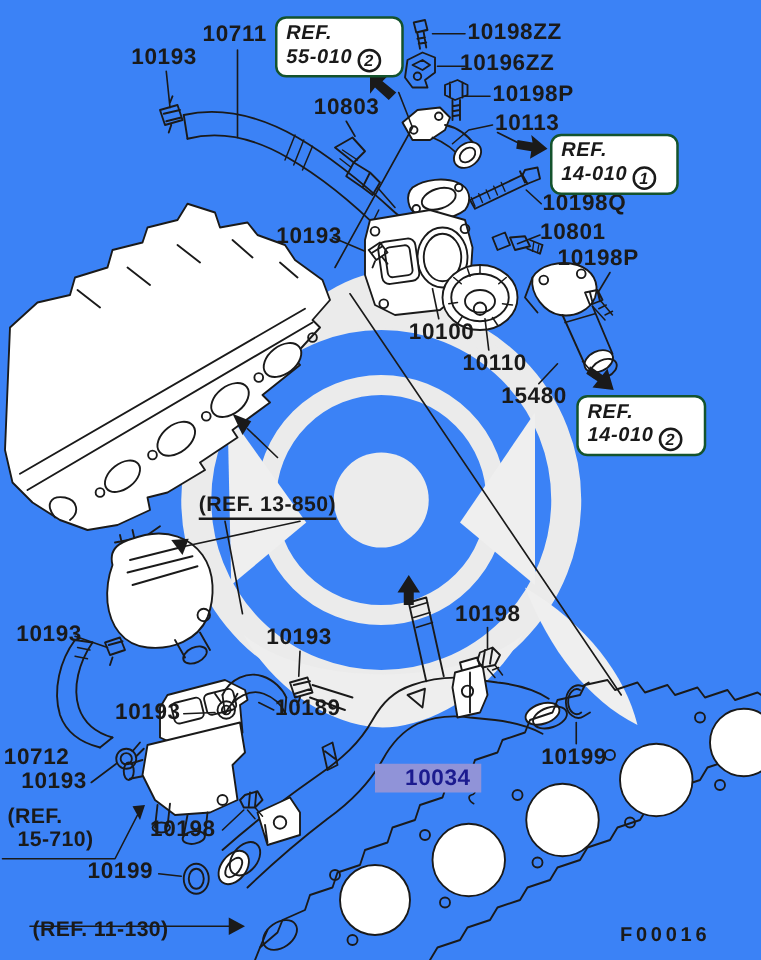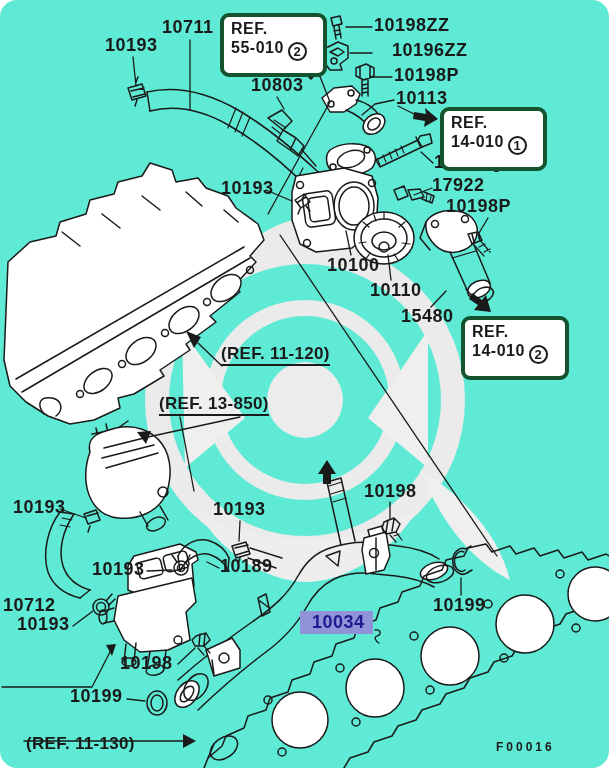--- a/index.html
+++ b/index.html
@@ -1,31 +1,31 @@
 <!DOCTYPE html>
 <html><head>
 <meta charset="utf-8">
 <style>
   html,body{margin:0;padding:0;background:#fff;}
-  #stage{position:relative;width:609px;height:768px;background:#5eead4;overflow:hidden;
-         font-family:"Liberation Sans",sans-serif;border-radius:17px;}
+  #stage{position:relative;width:609px;height:768px;background:#3b82f6;overflow:hidden;
+         font-family:"Liberation Sans",sans-serif;}
   #art{position:absolute;left:0;top:0;}
   .plabel{position:absolute;font-weight:bold;font-size:18px;letter-spacing:.5px;
           color:#1a1a1a;white-space:nowrap;line-height:20px;cursor:pointer;}
   .refnote{position:absolute;font-weight:bold;font-size:17px;letter-spacing:.3px;
            color:#1a1a1a;white-space:nowrap;line-height:19px;}
   .uline{border-bottom:2px solid #1a1a1a;padding-bottom:1px;}
-  .refbox{position:absolute;border:4px solid #14532d;border-radius:9px;background:#fff;
+  .refbox{position:absolute;border:2px solid #14532d;border-radius:9px;background:#fff;
           font-weight:bold;font-size:16px;letter-spacing:.5px;color:#1a1a1a;
-          padding:2px 6px 12px 7px;line-height:19px;white-space:nowrap;cursor:pointer;}
+          padding:2px 6px 2px 7px;line-height:19px;white-space:nowrap;cursor:pointer;font-style:italic;}
   .circled{display:inline-block;box-sizing:border-box;width:19px;height:19px;
            border:2px solid #1a1a1a;border-radius:50%;text-align:center;
            font-size:13px;line-height:15px;margin-left:4px;vertical-align:-3px;}
-  .hl{background:#9093d8;color:#1b1b8f;padding:1px 8px 2px 12px;}
-  .figcode{position:absolute;font-weight:bold;font-size:12px;letter-spacing:3px;color:#1a1a1a;}
+  .hl{background:#9093d8;color:#1b1b8f;padding:1px 8px 2px 24px;}
+  .figcode{position:absolute;font-weight:bold;font-size:16px;letter-spacing:3px;color:#1a1a1a;}
 </style>
 </head>
 <body>
 
 <div id="stage">
 
 <svg id="art" width="609" height="768" viewBox="0 0 609 768">
 
   <g>
     <circle cx="305" cy="400" r="148" fill="none" stroke="#ebebeb" stroke-width="24"></circle>
@@ -314,26 +314,26 @@
     <path d="M186,331 L201,337 L194,348 Z"></path>
     <path d="M137,432 L151,431 L146,444 Z"></path>
     <path d="M116,644 L106,645 L112,656 Z"></path>
     <path d="M196,741 L183,734 L183,748 Z"></path>
   </g>
 </svg>
 
   <div class="plabel" style="left:162px;top:17px">10711</div>
   <div class="plabel" style="left:105px;top:35px">10193</div>
   <div class="plabel" style="left:374px;top:15px">10198ZZ</div>
-  <div class="plabel" style="left:392px;top:40px">10196ZZ</div>
+  <div class="plabel" style="left:368px;top:40px">10196ZZ</div>
   <div class="plabel" style="left:394px;top:65px">10198P</div>
   <div class="plabel" style="left:396px;top:88px">10113</div>
   <div class="plabel" style="left:251px;top:75px">10803</div>
   <div class="plabel" style="left:434px;top:152px">10198Q</div>
-  <div class="plabel" style="left:432px;top:175px">17922</div>
+  <div class="plabel" style="left:432px;top:175px">10801</div>
   <div class="plabel" style="left:446px;top:196px">10198P</div>
   <div class="plabel" style="left:221px;top:178px">10193</div>
   <div class="plabel" style="left:327px;top:255px">10100</div>
   <div class="plabel" style="left:370px;top:280px">10110</div>
   <div class="plabel" style="left:401px;top:306px">15480</div>
   <div class="plabel" style="left:13px;top:497px">10193</div>
   <div class="plabel" style="left:213px;top:499px">10193</div>
   <div class="plabel" style="left:364px;top:481px">10198</div>
   <div class="plabel" style="left:92px;top:559px">10193</div>
   <div class="plabel" style="left:220px;top:556px">10189</div>
@@ -350,19 +350,22 @@
   </div>
   <div class="refbox" style="left:440px;top:107px;width:86px">
     <span>REF.</span><br>
     <span>14-010</span><span class="circled">1</span>
   </div>
   <div class="refbox" style="left:461px;top:316px;width:87px">
     <span>REF.</span><br>
     <span>14-010</span><span class="circled">2</span>
   </div>
 
-  <div class="refnote uline" style="left:221px;top:344px">(REF. 11-120)</div>
   <div class="refnote uline" style="left:159px;top:394px">(REF. 13-850)</div>
+  <div class="refnote" style="left:6px;top:643px">
+    <span>(REF.</span><br>
+    <span style="margin-left:8px">15-710)</span>
+  </div>
   <div class="refnote" style="left:26px;top:734px">(REF. 11-130)</div>
 
   <div class="figcode" style="left:496px;top:740px">F00016</div>
 
 </div>
 
 </body></html>

